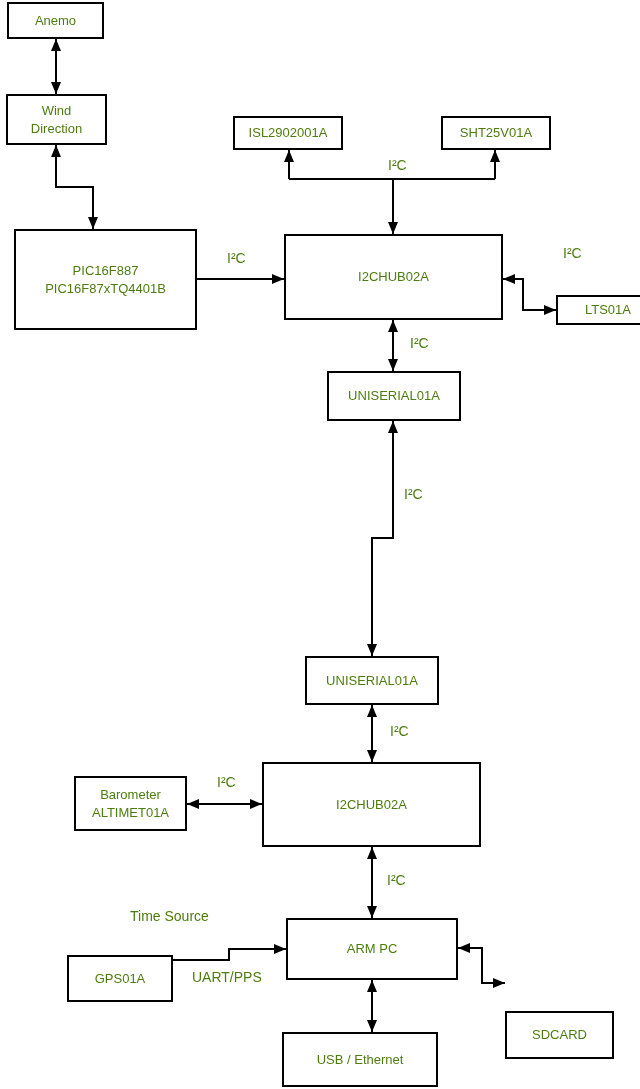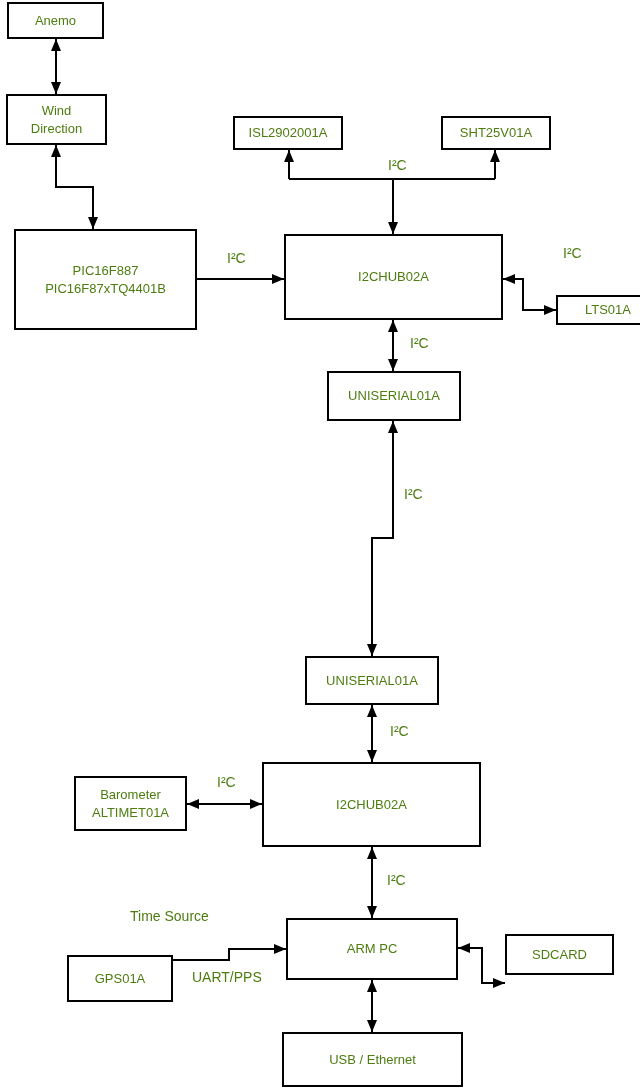--- a/index.html
+++ b/index.html
@@ -75,22 +75,22 @@
   <div class="box" style="left:441px; top:116px; width:110px; height:34px;">SHT25V01A</div>
   <div class="box" style="left:284px; top:234px; width:219px; height:86px;">I2CHUB02A</div>
   <div class="box" style="left:556px; top:295px; width:104px; height:30px;">LTS01A</div>
   <div class="box" style="left:327px; top:371px; width:134px; height:50px;">UNISERIAL01A</div>
   <div class="box" style="left:305px; top:656px; width:134px; height:49px;">UNISERIAL01A</div>
   <div class="box" style="left:262px; top:762px; width:219px; height:85px;">I2CHUB02A</div>
   <div class="box" style="left:74px; top:776px; width:113px; height:55px;">Barometer
 ALTIMET01A</div>
   <div class="box" style="left:67px; top:936px; width:106px; height:47px;margin-top:19px;">GPS01A</div>
   <div class="box" style="left:286px; top:918px; width:172px; height:62px;">ARM PC</div>
-  <div class="box" style="left:505px; top:934px; width:109px; height:41px;">SDCARD</div>
-  <div class="box" style="left:282px; top:1032px; width:181px; height:55px;">USB / Ethernet</div>
+  <div class="box" style="left:505px; top:1011px; width:109px; height:48px;">SDCARD</div>
+  <div class="box" style="left:282px; top:1032px; width:156px; height:55px;">USB / Ethernet</div>
 
   <span class="lbl" style="left:227px; top:251px;">I²C</span>
   <span class="lbl" style="left:388px; top:158px;">I²C</span>
   <span class="lbl" style="left:563px; top:246px;">I²C</span>
   <span class="lbl" style="left:410px; top:336px;">I²C</span>
   <span class="lbl" style="left:404px; top:487px;">I²C</span>
   <span class="lbl" style="left:390px; top:724px;">I²C</span>
   <span class="lbl" style="left:217px; top:775px;">I²C</span>
   <span class="lbl" style="left:387px; top:873px;">I²C</span>
   <span class="lbl" style="left:82px; top:909px;margin-left:48px;">Time Source</span>

